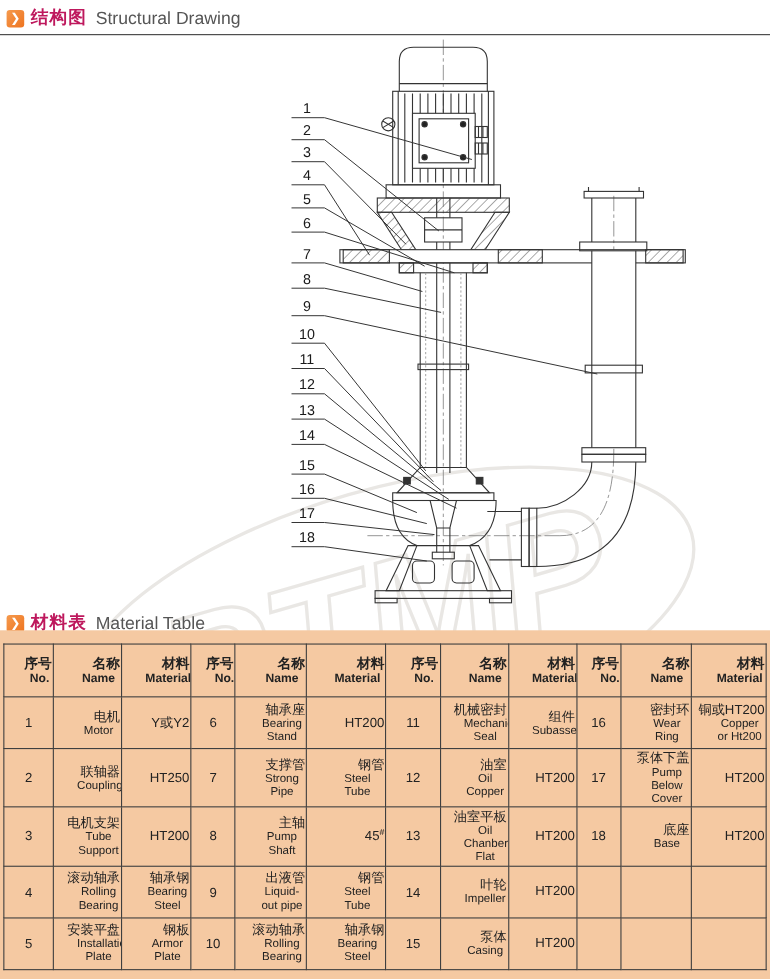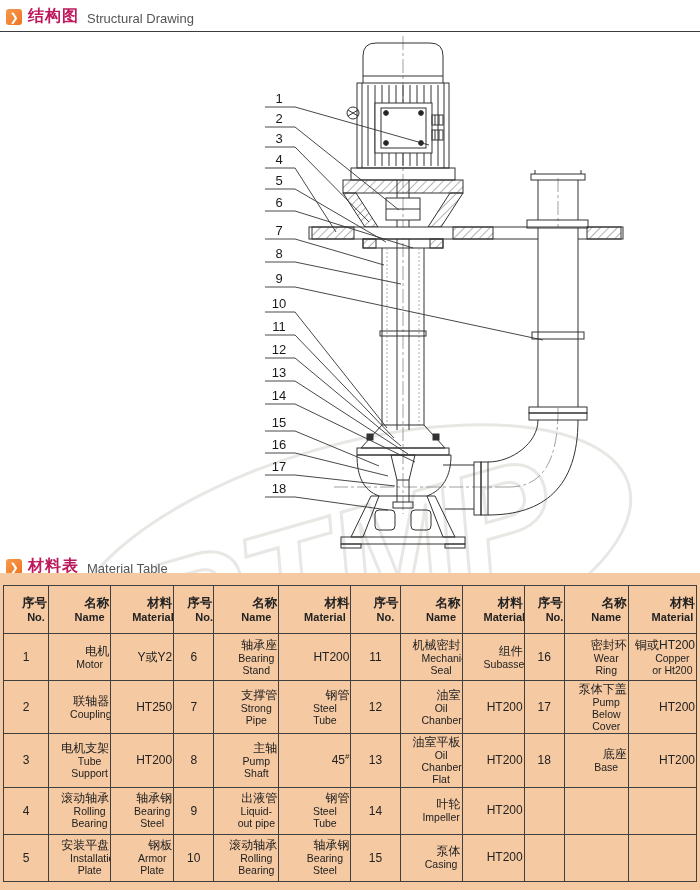--- a/index.html
+++ b/index.html
@@ -10,21 +10,21 @@
   .layer{position:relative;z-index:2;}
   
   .section-header{display:flex;align-items:center;padding:6px 6px 3px 6px;}
   .hdr-icon{
     width:16px;height:16px;border-radius:3px;flex:0 0 16px;
     background:linear-gradient(135deg,#f59a4e,#ee7420);
     color:#fff;font-size:11px;font-weight:bold;line-height:16px;text-align:center;
     margin-right:6px;
   }
   .title-zh{font-size:16px;font-weight:bold;color:#be185d;letter-spacing:1px;}
-  .title-en{font-size:13px;color:#555;margin-left:8px;padding-top:3px;}
+  .title-en{font-size:16px;color:#555;margin-left:8px;padding-top:3px;}
   .header-rule{height:0;border-top:1.5px solid #3c3c3c;margin:1px 0 0 0;}
   
   .drawing-area{position:relative;height:518px;}
   .drawing-area svg{display:block;}
   
   .watermark{position:absolute;left:40px;top:400px;z-index:1;opacity:1;}
   
   .table-frame{
     position:absolute;left:0;top:573px;width:700px;height:317px;
     background:#f5c9a2;box-sizing:border-box;padding:12px 3px 16px 3px;z-index:2;
@@ -359,21 +359,21 @@
             <div class="zh">支撑管</div>
             <div class="en">Strong Pipe</div>
           </td>
           <td class="mat">
             <div class="zh">钢管</div>
             <div class="en">Steel Tube</div>
           </td>
           <td class="no">12</td>
           <td class="name">
             <div class="zh">油室</div>
-            <div class="en">Oil Chanber</div>
+            <div class="en">Oil Copper</div>
           </td>
           <td class="mat">
             <div class="zh">HT200</div>
           </td>
           <td class="no">17</td>
           <td class="name">
             <div class="zh">泵体下盖</div>
             <div class="en">Pump Below Cover</div>
           </td>
           <td class="mat">

